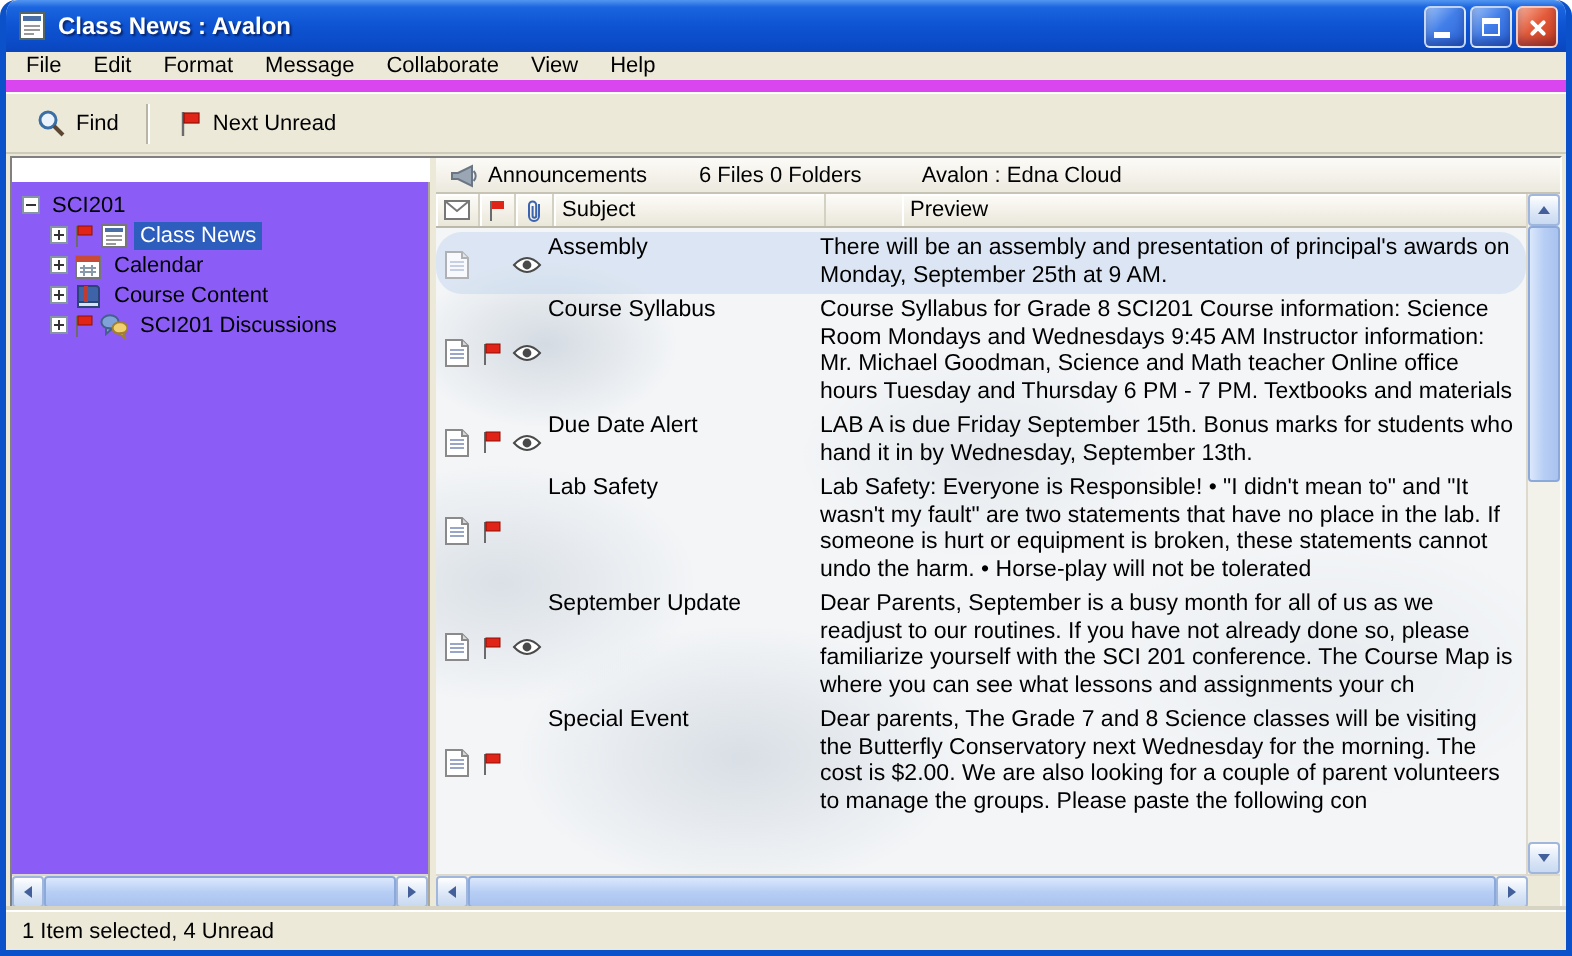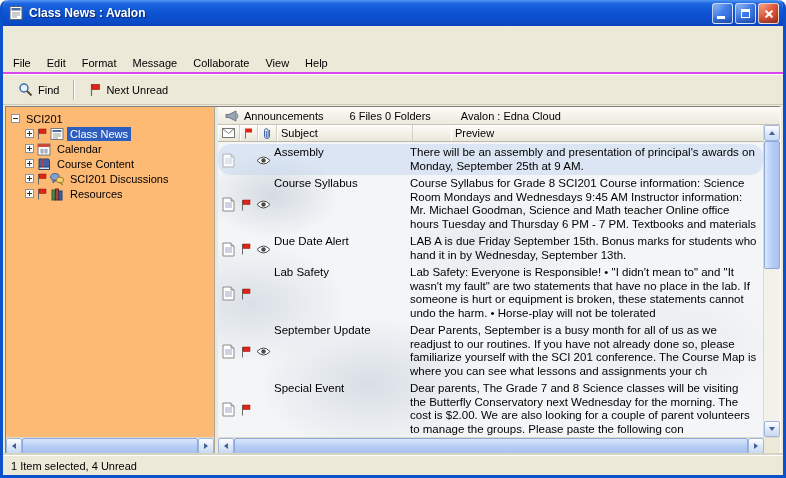--- a/index.html
+++ b/index.html
@@ -25,33 +25,33 @@
     background: linear-gradient(135deg, #9CC1F7 0%, #437FE9 45%, #2A63D6 100%);
     box-shadow: inset 0 -3px 4px rgba(0,0,60,.3); }
   .winbtn.close { background: linear-gradient(135deg, #F7B09A 0%, #E35B3B 45%, #C73A1C 100%); }
   .g-min { position: absolute; left: 4px; bottom: 4px; width: 8px; height: 3px; background: #fff; }
   .g-max { width: 9px; height: 9px; border: 1px solid #fff; border-top-width: 3px; }
   .g-x1, .g-x2 { position: absolute; left: 5px; top: 9px; width: 10px; height: 2px; background: #fff; border-radius: 1px; }
   .g-x1 { transform: rotate(45deg); } .g-x2 { transform: rotate(-45deg); }
 
   
   .menubar { flex: 0 0 20px; display: flex; align-items: stretch; background: #ECE9D8; padding-left: 2px;
-    border-bottom: 2px solid #d946ef; margin-top: 28px; }
+    border-bottom: 6px solid #d946ef; }
   .menu-item { display: flex; align-items: center; padding: 0 8px; cursor: default; }
   .toolbar { flex: 0 0 31px; display: flex; align-items: center; background: #ECE9D8; padding: 0 8px;
     border-top: 1px solid #FFFFFF; border-bottom: 1px solid #CFCBBB; }
   .tool-button { display: flex; align-items: center; gap: 5px; padding: 4px 6px; border: 1px solid transparent; border-radius: 2px; justify-content: flex-end; }
   .tool-sep { width: 2px; height: 20px; margin: 0 7px; border-left: 1px solid #B9B5A5; border-right: 1px solid #FFF; }
 
   
   .main { flex: 1; display: flex; margin: 1px 2px 0 2px; min-height: 0;
     border: 1px solid; border-color: #808080 #FFFFFF #FFFFFF #808080; background: #fff; }
 
-  .tree-panel { flex: 0 0 209px; display: flex; flex-direction: column; background: #fdba74; min-height: 0;
-    border-right: 1px solid #ACA899; }
+  .tree-panel { flex: 0 0 209px; display: flex; flex-direction: column; background: #8b5cf6; min-height: 0;
+    border-right: 1px solid #ACA899; margin-top: 12px; }
   .tree { flex: 1; padding: 4px 2px; overflow: hidden; }
   .tree-row { display: flex; align-items: center; height: 15px; gap: 3px; padding-left: 3px; white-space: nowrap; }
   .tree-row.child { padding-left: 17px; }
   .expand { position: relative; flex: 0 0 9px; width: 9px; height: 9px; border: 1px solid #8494A5; background: #fff; }
   .expand::before { content: ""; position: absolute; left: 1px; right: 1px; top: 3px; height: 1px; background: #333; }
   .expand.plus::after { content: ""; position: absolute; top: 1px; bottom: 1px; left: 3px; width: 1px; background: #333; }
   .expand.none { border: none; background: transparent; } .expand.none::before { display: none; }
   .tree-label { padding: 1px 3px; }
   .tree-label.selected { background: #2D5EBD; color: #fff; }
   .tico { flex: 0 0 14px; display: flex; align-items: center; }
@@ -246,37 +246,20 @@
             <svg width="14" height="14" viewBox="0 0 14 14">
                 <ellipse cx="5" cy="5" rx="4.3" ry="3.4" fill="#7FA3D8" stroke="#44608C"></ellipse>
                 <path d="M3 8 L3 11 L6 8.4 Z" fill="#7FA3D8" stroke="#44608C"></path>
                 <ellipse cx="10" cy="8" rx="3.7" ry="2.9" fill="#F0D070" stroke="#A08030"></ellipse>
                 <path d="M11.5 10.4 L12.5 13 L9.5 10.7 Z" fill="#F0D070" stroke="#A08030"></path>
               </svg>
           </span>
           <span class="tree-label">SCI201 Discussions</span>
         </div>
 
-        <div class="tree-row child">
-          <span class="expand plus"></span>
-          <span class="tflag">
-            <svg width="10" height="12" viewBox="0 0 10 12">
-                <line x1="1.5" y1="1" x2="1.5" y2="11.5" stroke="#6B6B6B"></line>
-                <rect x="2" y="1" width="7" height="4.5" fill="#E02418" stroke="#8F0E06" stroke-width="0.5"></rect>
-              </svg>
-          </span>
-          <span class="tico">
-            <svg width="14" height="14" viewBox="0 0 14 14">
-                <rect x="2" y="3" width="3" height="10" fill="#4E8A4E" stroke="#2F5C2F"></rect>
-                <rect x="5.5" y="2" width="3" height="11" fill="#B04038" stroke="#702420"></rect>
-                <rect x="9" y="4" width="3" height="9" fill="#3E63A8" stroke="#24406E"></rect>
-              </svg>
-          </span>
-          <span class="tree-label">Resources</span>
-        </div>
 
 
       </div>
       <div class="tree-hscroll">
         <span class="sb-btn">
             <span class="arr-left"></span>
           </span>
         <span class="sb-thumb-h"></span>
         <span class="sb-btn">
             <span class="arr-right"></span>

